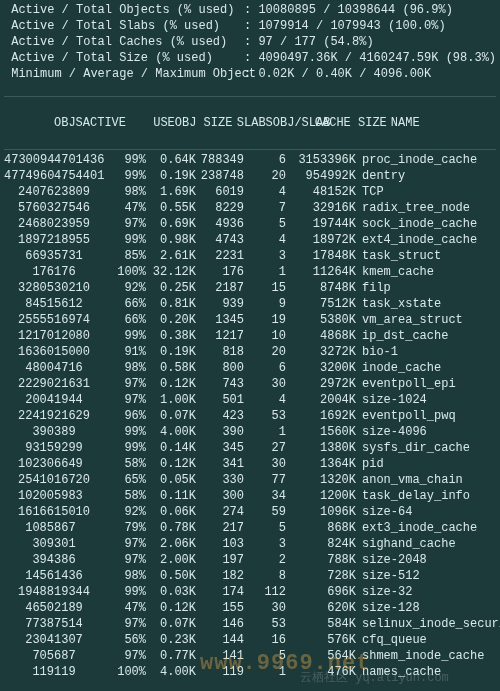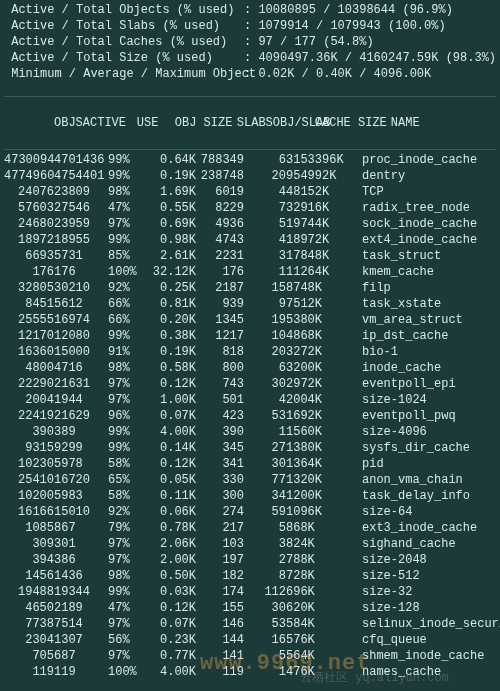--- a/index.html
+++ b/index.html
@@ -14,25 +14,25 @@
     overflow: hidden;
     padding: 2px 4px;
   }
   .stat-row { white-space: pre; }
   .stat-row .label { display: inline-block; width: 240px; }
   .table { margin-top: 14px; }
   .hdr { white-space: pre; color: #d8e8e8; border-top: 1px solid #3a5a5a; border-bottom: 1px solid #3a5a5a; padding: 2px 0; margin-bottom: 2px;}
   .row { white-space: pre; }
   .c-objs   { display:inline-block; width: 50px; text-align:right; }
   .c-active { display:inline-block; width: 54px; text-align:left; }
-  .c-use    { display:inline-block; width: 38px; text-align:left; }
+  .c-use    { display:inline-block; width: 38px; text-align:right; }
   .c-osize  { display:inline-block; width: 50px; text-align:right; }
   .c-slabs  { display:inline-block; width: 48px; text-align:right; }
   .c-ops    { display:inline-block; width: 42px; text-align:right; }
-  .c-csize  { display:inline-block; width: 70px; text-align:left; }
+  .c-csize  { display:inline-block; width: 70px; text-align:right; }
   .c-name   { display:inline-block; padding-left: 6px; text-align:center; }
   .watermark {
     position: absolute;
     left: 200px;
     top: 632px;
     font-size: 22px;
     font-weight: bold;
     color: rgba(255,180,80,0.35);
     letter-spacing: 1px;
     pointer-events: none;
@@ -75,21 +75,21 @@
       <div class="row"><span class="c-objs">8451</span><span class="c-active">5612</span><span class="c-use">66%</span><span class="c-osize">0.81K</span><span class="c-slabs">939</span><span class="c-ops">9</span><span class="c-csize">7512K</span><span class="c-name">task_xstate</span></div>
       <div class="row"><span class="c-objs">25555</span><span class="c-active">16974</span><span class="c-use">66%</span><span class="c-osize">0.20K</span><span class="c-slabs">1345</span><span class="c-ops">19</span><span class="c-csize">5380K</span><span class="c-name">vm_area_struct</span></div>
       <div class="row"><span class="c-objs">12170</span><span class="c-active">12080</span><span class="c-use">99%</span><span class="c-osize">0.38K</span><span class="c-slabs">1217</span><span class="c-ops">10</span><span class="c-csize">4868K</span><span class="c-name">ip_dst_cache</span></div>
       <div class="row"><span class="c-objs">16360</span><span class="c-active">15000</span><span class="c-use">91%</span><span class="c-osize">0.19K</span><span class="c-slabs">818</span><span class="c-ops">20</span><span class="c-csize">3272K</span><span class="c-name">bio-1</span></div>
       <div class="row"><span class="c-objs">4800</span><span class="c-active">4716</span><span class="c-use">98%</span><span class="c-osize">0.58K</span><span class="c-slabs">800</span><span class="c-ops">6</span><span class="c-csize">3200K</span><span class="c-name">inode_cache</span></div>
       <div class="row"><span class="c-objs">22290</span><span class="c-active">21631</span><span class="c-use">97%</span><span class="c-osize">0.12K</span><span class="c-slabs">743</span><span class="c-ops">30</span><span class="c-csize">2972K</span><span class="c-name">eventpoll_epi</span></div>
       <div class="row"><span class="c-objs">2004</span><span class="c-active">1944</span><span class="c-use">97%</span><span class="c-osize">1.00K</span><span class="c-slabs">501</span><span class="c-ops">4</span><span class="c-csize">2004K</span><span class="c-name">size-1024</span></div>
       <div class="row"><span class="c-objs">22419</span><span class="c-active">21629</span><span class="c-use">96%</span><span class="c-osize">0.07K</span><span class="c-slabs">423</span><span class="c-ops">53</span><span class="c-csize">1692K</span><span class="c-name">eventpoll_pwq</span></div>
       <div class="row"><span class="c-objs">390</span><span class="c-active">389</span><span class="c-use">99%</span><span class="c-osize">4.00K</span><span class="c-slabs">390</span><span class="c-ops">1</span><span class="c-csize">1560K</span><span class="c-name">size-4096</span></div>
       <div class="row"><span class="c-objs">9315</span><span class="c-active">9299</span><span class="c-use">99%</span><span class="c-osize">0.14K</span><span class="c-slabs">345</span><span class="c-ops">27</span><span class="c-csize">1380K</span><span class="c-name">sysfs_dir_cache</span></div>
-      <div class="row"><span class="c-objs">10230</span><span class="c-active">5978</span><span class="c-use">58%</span><span class="c-osize">0.12K</span><span class="c-slabs">341</span><span class="c-ops">30</span><span class="c-csize">1364K</span><span class="c-name">pid</span></div>
+      <div class="row"><span class="c-objs">10230</span><span class="c-active">6649</span><span class="c-use">58%</span><span class="c-osize">0.12K</span><span class="c-slabs">341</span><span class="c-ops">30</span><span class="c-csize">1364K</span><span class="c-name">pid</span></div>
       <div class="row"><span class="c-objs">25410</span><span class="c-active">16720</span><span class="c-use">65%</span><span class="c-osize">0.05K</span><span class="c-slabs">330</span><span class="c-ops">77</span><span class="c-csize">1320K</span><span class="c-name">anon_vma_chain</span></div>
       <div class="row"><span class="c-objs">10200</span><span class="c-active">5983</span><span class="c-use">58%</span><span class="c-osize">0.11K</span><span class="c-slabs">300</span><span class="c-ops">34</span><span class="c-csize">1200K</span><span class="c-name">task_delay_info</span></div>
       <div class="row"><span class="c-objs">16166</span><span class="c-active">15010</span><span class="c-use">92%</span><span class="c-osize">0.06K</span><span class="c-slabs">274</span><span class="c-ops">59</span><span class="c-csize">1096K</span><span class="c-name">size-64</span></div>
       <div class="row"><span class="c-objs">1085</span><span class="c-active">867</span><span class="c-use">79%</span><span class="c-osize">0.78K</span><span class="c-slabs">217</span><span class="c-ops">5</span><span class="c-csize">868K</span><span class="c-name">ext3_inode_cache</span></div>
       <div class="row"><span class="c-objs">309</span><span class="c-active">301</span><span class="c-use">97%</span><span class="c-osize">2.06K</span><span class="c-slabs">103</span><span class="c-ops">3</span><span class="c-csize">824K</span><span class="c-name">sighand_cache</span></div>
       <div class="row"><span class="c-objs">394</span><span class="c-active">386</span><span class="c-use">97%</span><span class="c-osize">2.00K</span><span class="c-slabs">197</span><span class="c-ops">2</span><span class="c-csize">788K</span><span class="c-name">size-2048</span></div>
       <div class="row"><span class="c-objs">1456</span><span class="c-active">1436</span><span class="c-use">98%</span><span class="c-osize">0.50K</span><span class="c-slabs">182</span><span class="c-ops">8</span><span class="c-csize">728K</span><span class="c-name">size-512</span></div>
       <div class="row"><span class="c-objs">19488</span><span class="c-active">19344</span><span class="c-use">99%</span><span class="c-osize">0.03K</span><span class="c-slabs">174</span><span class="c-ops">112</span><span class="c-csize">696K</span><span class="c-name">size-32</span></div>
       <div class="row"><span class="c-objs">4650</span><span class="c-active">2189</span><span class="c-use">47%</span><span class="c-osize">0.12K</span><span class="c-slabs">155</span><span class="c-ops">30</span><span class="c-csize">620K</span><span class="c-name">size-128</span></div>
       <div class="row"><span class="c-objs">7738</span><span class="c-active">7514</span><span class="c-use">97%</span><span class="c-osize">0.07K</span><span class="c-slabs">146</span><span class="c-ops">53</span><span class="c-csize">584K</span><span class="c-name">selinux_inode_security</span></div>

